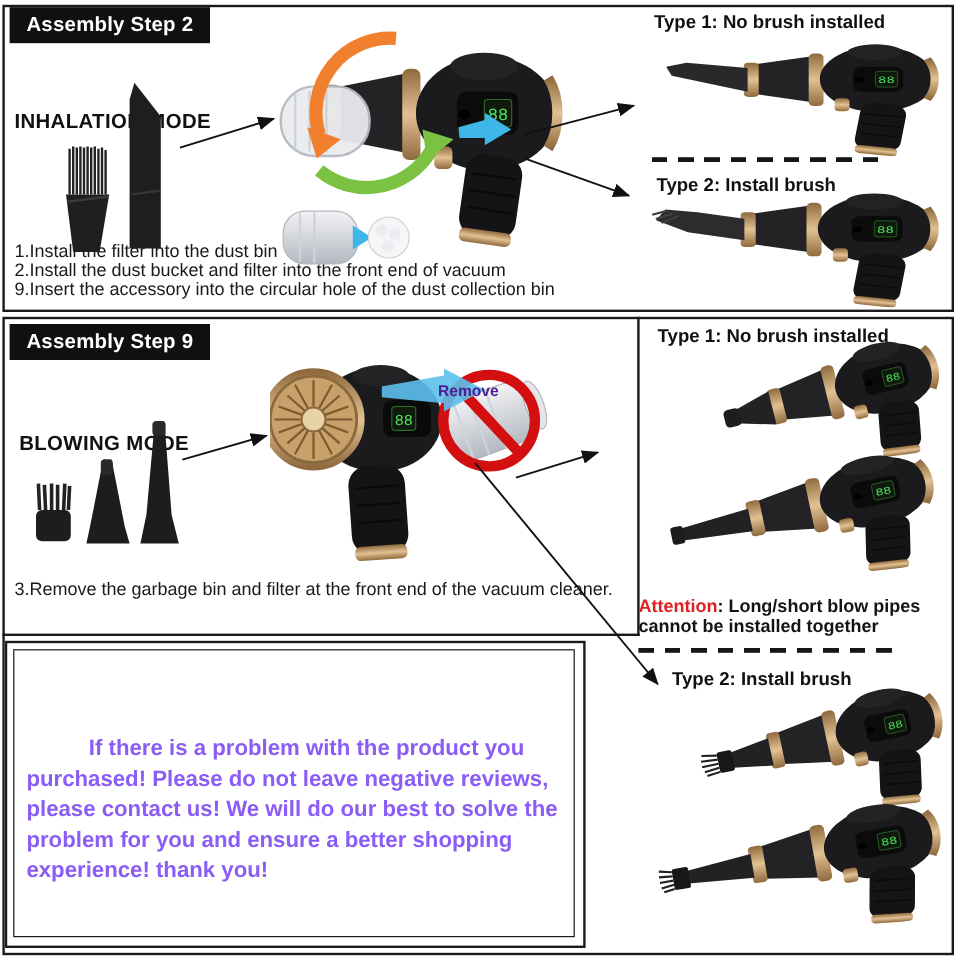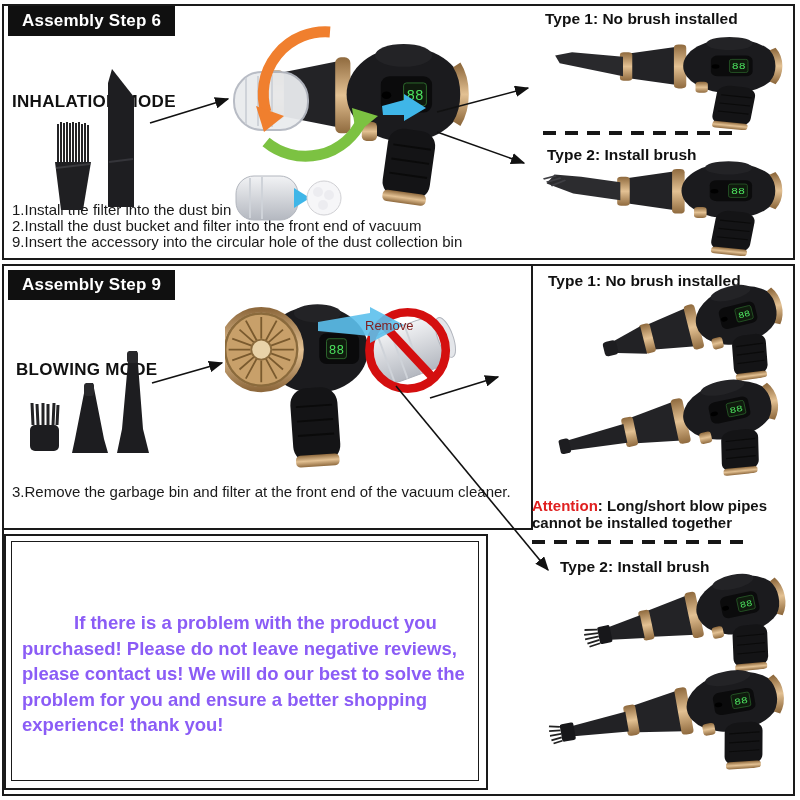--- a/index.html
+++ b/index.html
@@ -18,21 +18,21 @@
   .instr2{position:absolute;font-size:15px;line-height:16.5px;color:#1a1a1a;width:508px;}
   .dash{position:absolute;height:4px;
         background:repeating-linear-gradient(90deg,#161616 0 13px,transparent 13px 22px);}
   .attention{position:absolute;font-weight:bold;font-size:15px;line-height:17px;width:262px;}
   .attn-red{color:#e02020;}
   .notice{position:absolute;color:#8b5cf6;font-weight:600;font-size:18.5px;line-height:1.38;
           width:444px;text-indent:52px;}
   .rot14{transform:rotate(-14deg);}
   .rot12{transform:rotate(-12deg);}
   .rot10{transform:rotate(-10deg);}
-  .remove-label{position:absolute;font-weight:normal;font-size:13px;color:#7f1d1d;z-index:4;padding-left:34px;}
+  .remove-label{position:absolute;font-weight:bold;font-size:13px;color:#4c1d95;z-index:4;padding-left:34px;}
   svg{display:block;}
   .gun-svg{position:absolute;z-index:2;}
   .overlay{position:absolute;left:0;top:0;z-index:6;pointer-events:none;}
 </style>
 </head>
 <body>
 
 <div class="canvas">
 
   <svg width="0" height="0" style="position:absolute" aria-hidden="true">
@@ -96,21 +96,21 @@
     </defs>
   </svg>
 
   <div class="frame" style="left:2px;top:4px;width:789px;height:252px;"></div>
   <div class="frame" style="left:2px;top:264px;width:789px;height:528px;"></div>
   <div class="dline" style="left:531px;top:264px;width:2px;height:266px;"></div>
   <div class="dline" style="left:2px;top:528px;width:531px;height:2px;"></div>
   <div class="frame" style="left:4px;top:534px;width:480px;height:252px;"></div>
   <div class="frame" style="left:11px;top:541px;width:466px;height:238px;border-width:1.5px;"></div>
 
-  <div class="step-header" style="left:8px;top:6px;">Assembly Step 6</div>
+  <div class="step-header" style="left:8px;top:6px;">Assembly Step 2</div>
   <div class="mode-label" style="left:12px;top:44px;">INHALATION MODE</div>
 
   <svg class="gun-svg" style="left:50px;top:62px;" width="95" height="150" viewBox="0 0 95 150">
     <g transform="translate(5,60)">
       <path d="M3,40 L3,2 M6,40 L6,0 M9,40 L9,1 M12,40 L12,0 M15,40 L15,1 M18,40 L18,0 M21,40 L21,1 M24,40 L24,0 M27,40 L27,2 M30,40 L30,1 M33,40 L33,3" stroke="#232325" stroke-width="2"></path>
       <path d="M0,40 L36,40 L28,88 L6,88 Z" fill="#1f1f22"></path>
       <path d="M1,46 L35,42" stroke="#3a3a3e" stroke-width="2"></path>
     </g>
     <g transform="translate(58,5)">
       <path d="M0,140 L26,140 L26,30 L4,2 L0,16 Z" fill="#1e1e21"></path>

